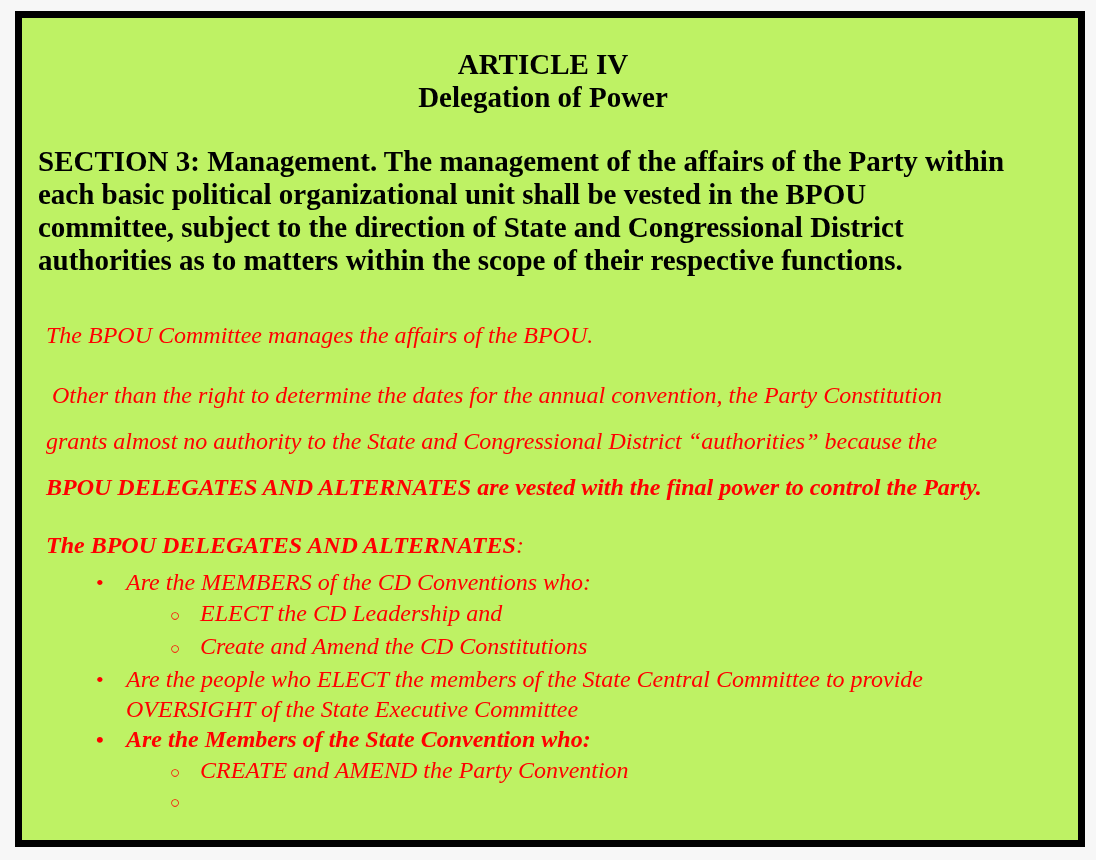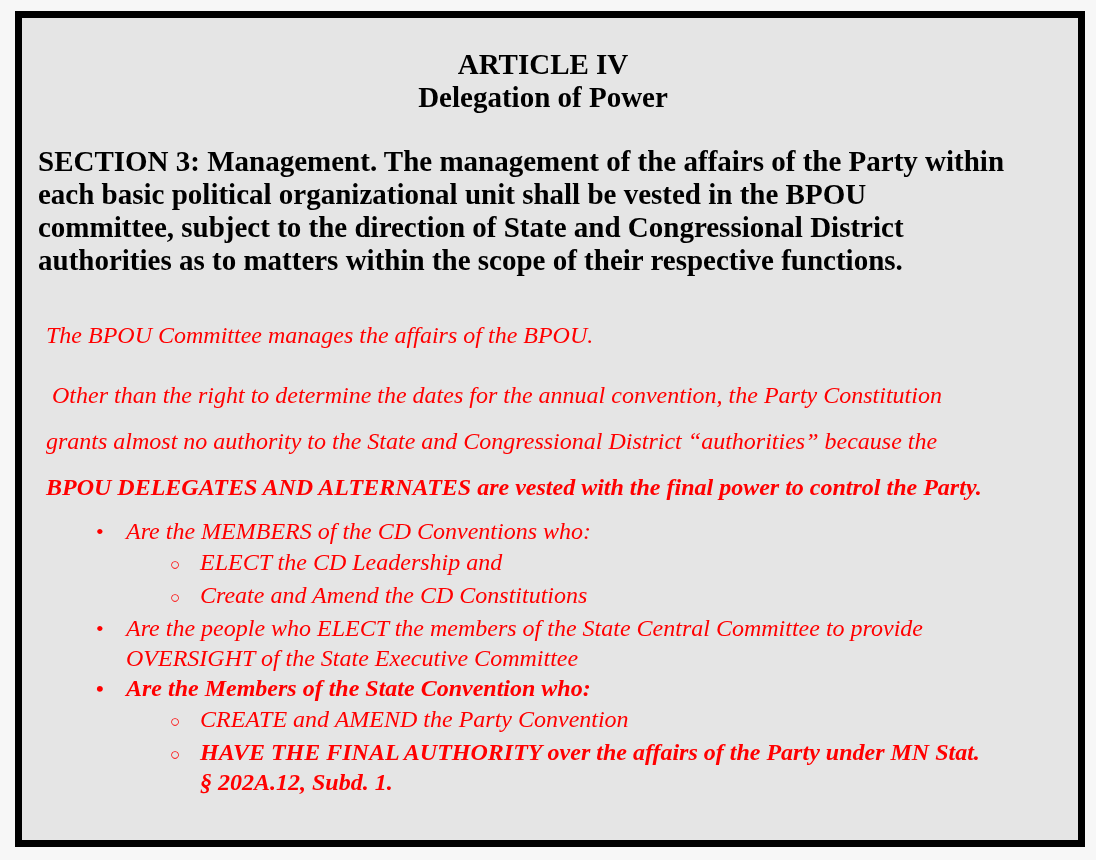--- a/index.html
+++ b/index.html
@@ -8,21 +8,21 @@
     background: #f7f7f7;
     position: relative;
     font-family: "Liberation Serif", serif;
     overflow: hidden;
   }
   .doc-frame {
     position: absolute;
     left: 15px; top: 11px;
     width: 1070px; height: 836px;
     box-sizing: border-box;
-    background: #e5e5e5;
+    background: #bef264;
     border: 7px solid #000000;
     padding: 30px 30px 0 16px;
   }
   .lines { white-space: pre-line; }
 
   .title-block {
     text-align: center;
     color: #000000;
     font-weight: bold;
     font-size: 29px;
@@ -86,20 +86,23 @@
 authorities as to matters within the scope of their respective functions.</div>
 
   <div class="commentary-p1 red">The BPOU Committee manages the affairs of the BPOU.</div>
 
   <div class="commentary-p2 red">
     <span class="lines">&nbsp;Other than the right to determine the dates for the annual convention, the Party Constitution
 grants almost no authority to the State and Congressional District “authorities” because the</span>
     <div class="b">BPOU DELEGATES AND ALTERNATES are vested with the final power to control the Party.</div>
   </div>
 
+  <div class="list-heading red">
+    <span class="b">The BPOU DELEGATES AND ALTERNATES</span><span>:</span>
+  </div>
 
   <div class="bullet-list red">
 
     <div class="bullet-row lvl1">
       <span class="marker">•</span>
       <span class="txt lines">Are the MEMBERS of the CD Conventions who:</span>
     </div>
 
     <div class="bullet-row lvl2">
       <span class="marker">○</span>
@@ -122,19 +125,17 @@
       <span class="txt lines">Are the Members of the State Convention who:</span>
     </div>
 
     <div class="bullet-row lvl2">
       <span class="marker">○</span>
       <span class="txt lines">CREATE and AMEND the Party Convention</span>
     </div>
 
     <div class="bullet-row lvl2 b">
       <span class="marker">○</span>
-      <span class="txt lines">HAVE THE FINAL AUTHORITY over the affairs of the Party under MN Stat.
-§ 202A.12, Subd. 1.</span>
     </div>
 
   </div>
 
 </div>
 
 </body></html>

